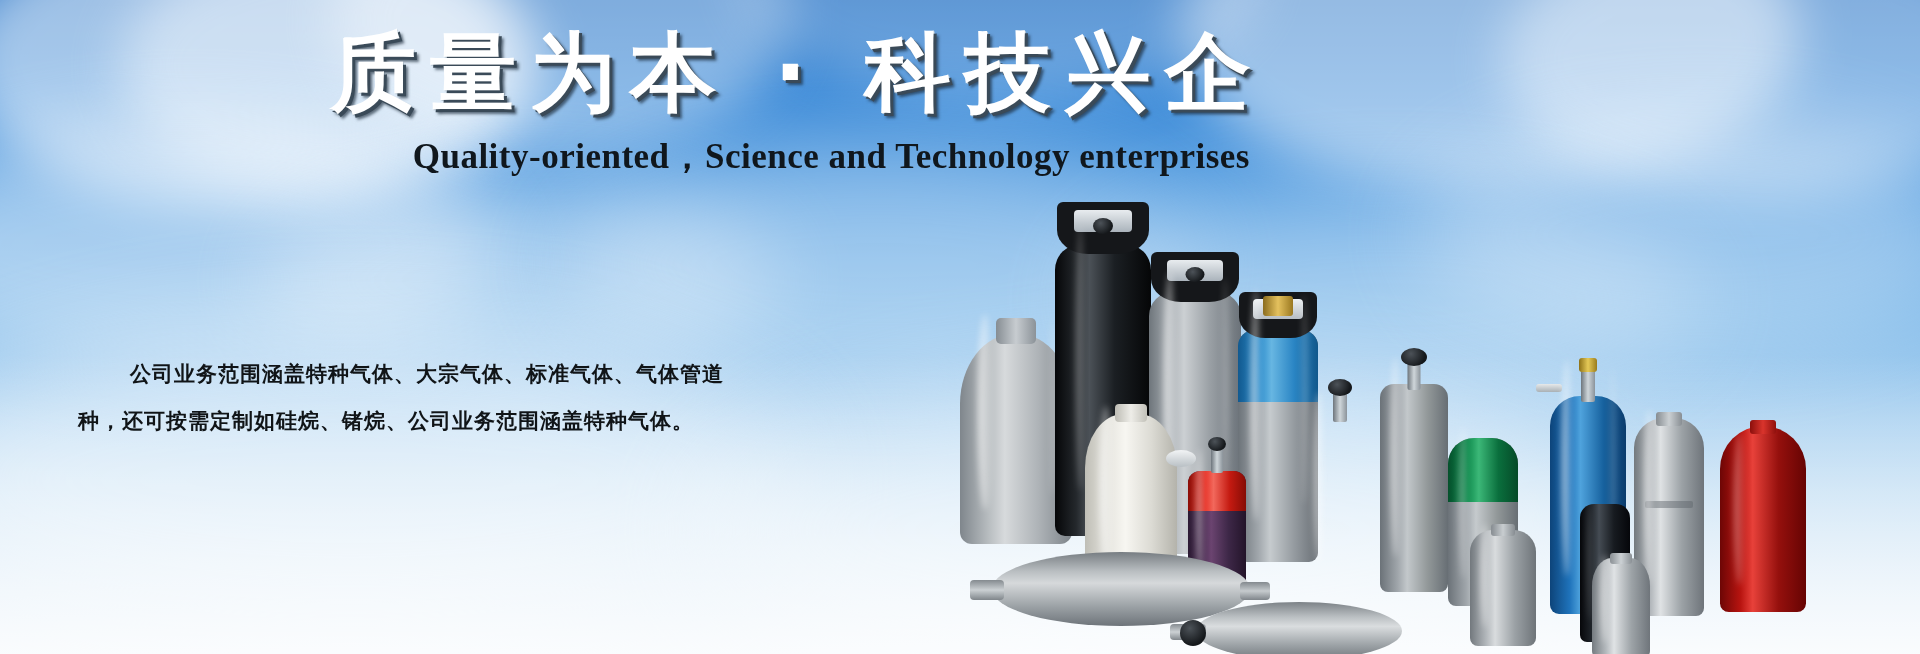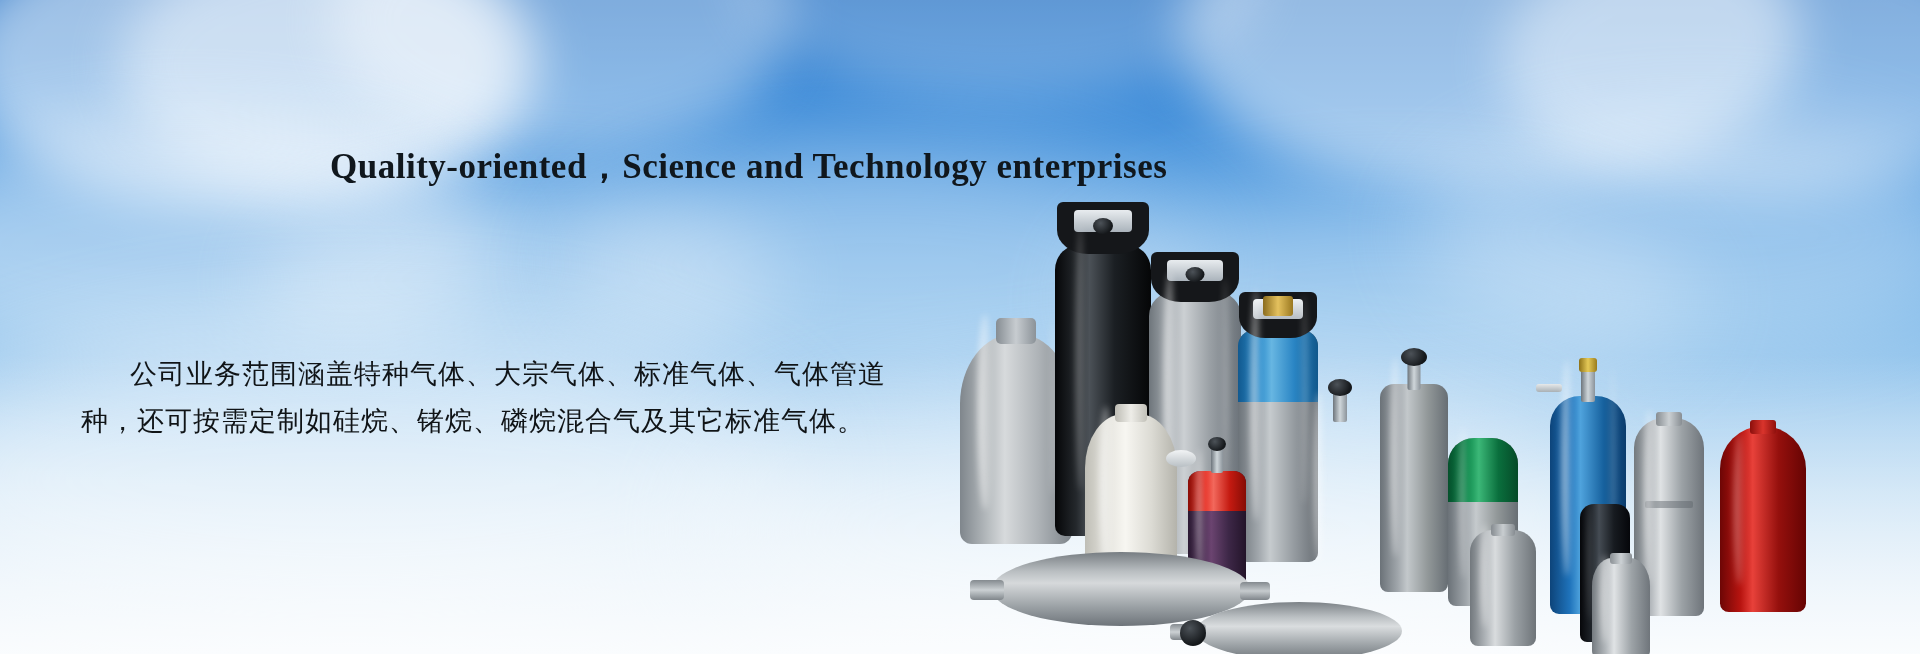--- a/index.html
+++ b/index.html
@@ -46,43 +46,43 @@
     font-family:"DejaVu Sans","Liberation Sans",sans-serif;
     font-size:86px;font-weight:bold;color:#ffffff;
     letter-spacing:14px;line-height:1.18;
     white-space:nowrap;
     text-shadow:
       3px 3px 0 #3a4a58,
       5px 5px 3px rgba(25,40,55,.65),
       1px 1px 0 #b9c8d4;
   }
   .subhead{
-    position:absolute;left:330px;top:143px;width:920px;
-    text-align:left;
+    position:absolute;left:330px;top:133px;width:920px;
+    text-align:right;
     font-family:"Liberation Serif","DejaVu Serif",serif;
     font-size:35px;font-weight:bold;color:#10171d;
     white-space:nowrap;letter-spacing:.5px;
   }
   .tagbox{
     position:absolute;left:78px;top:253px;
     width:775px;height:62px;
     background:#fbfbf9;
     box-shadow:0 1px 3px rgba(0,0,0,.10);
     display:flex;align-items:center;
   }
   .tagbox-text{
     font-family:"DejaVu Sans","Liberation Sans",sans-serif;
     font-size:41px;font-weight:bold;color:#11306e;
     letter-spacing:3px;padding-left:32px;white-space:nowrap;
   }
   .para{
     position:absolute;left:78px;top:350px;width:790px;
     font-family:"DejaVu Serif","Liberation Serif",serif;
-    font-size:27px;font-weight:normal;color:#101417;
-    line-height:47px;letter-spacing:1px;text-align:center;
+    font-size:21px;font-weight:bold;color:#101417;
+    line-height:47px;letter-spacing:1px;
   }
   .para .ln{display:block;white-space:nowrap;}
   .para .ln.indent{padding-left:52px;}
 
   
   .cyls{position:absolute;left:930px;top:0;width:990px;height:654px;}
   .cyl{position:absolute;bottom:0;}
   .body{position:absolute;left:0;bottom:0;width:100%;}
   .shine{position:absolute;top:6%;left:16%;width:13%;height:80%;
          background:linear-gradient(to right,rgba(255,255,255,.75),rgba(255,255,255,.05));
@@ -113,26 +113,27 @@
   <div class="cloud cl6"></div>
   <div class="cloud cl7"></div>
   <div class="cloud cl8"></div>
   <div class="cloud cl9"></div>
   <div class="cloud cl10"></div>
   <div class="cloud cl11"></div>
   <div class="cloud cl12"></div>
   <div class="cloud cl13"></div>
   <div class="haze"></div>
 
+  <div class="headline">质量为本 · 科技兴企</div>
   <div class="subhead">Quality-oriented，Science and Technology enterprises</div>
 
 
   <div class="para">
     <span class="ln indent">公司业务范围涵盖特种气体、大宗气体、标准气体、气体管道</span>
-    <span class="ln">种，还可按需定制如硅烷、锗烷、磷烷混合气及其它标准气体。</span>
+    <span class="ln">种，还可按需定制如硅烷、锗烷、公司业务范围涵盖特种气体。</span>
   </div>
 
   <div class="cyls">
 
     <div class="cyl" style="left:30px;bottom:110px;width:112px;height:245px;">
       <div class="body" style="height:210px;border-radius:48% 48% 12px 12px/70px 70px 12px 12px;
            background:linear-gradient(to right,#7f868c 0%,#b9bec1 26%,#d7dadc 40%,#aeb3b7 70%,#7d848a 100%);"></div>
       <div class="cap" style="bottom:200px;width:40px;height:26px;border-radius:5px;
            background:linear-gradient(to right,#868d93,#c7ccd0,#8b9298);"></div>
       <div class="shine"></div>

